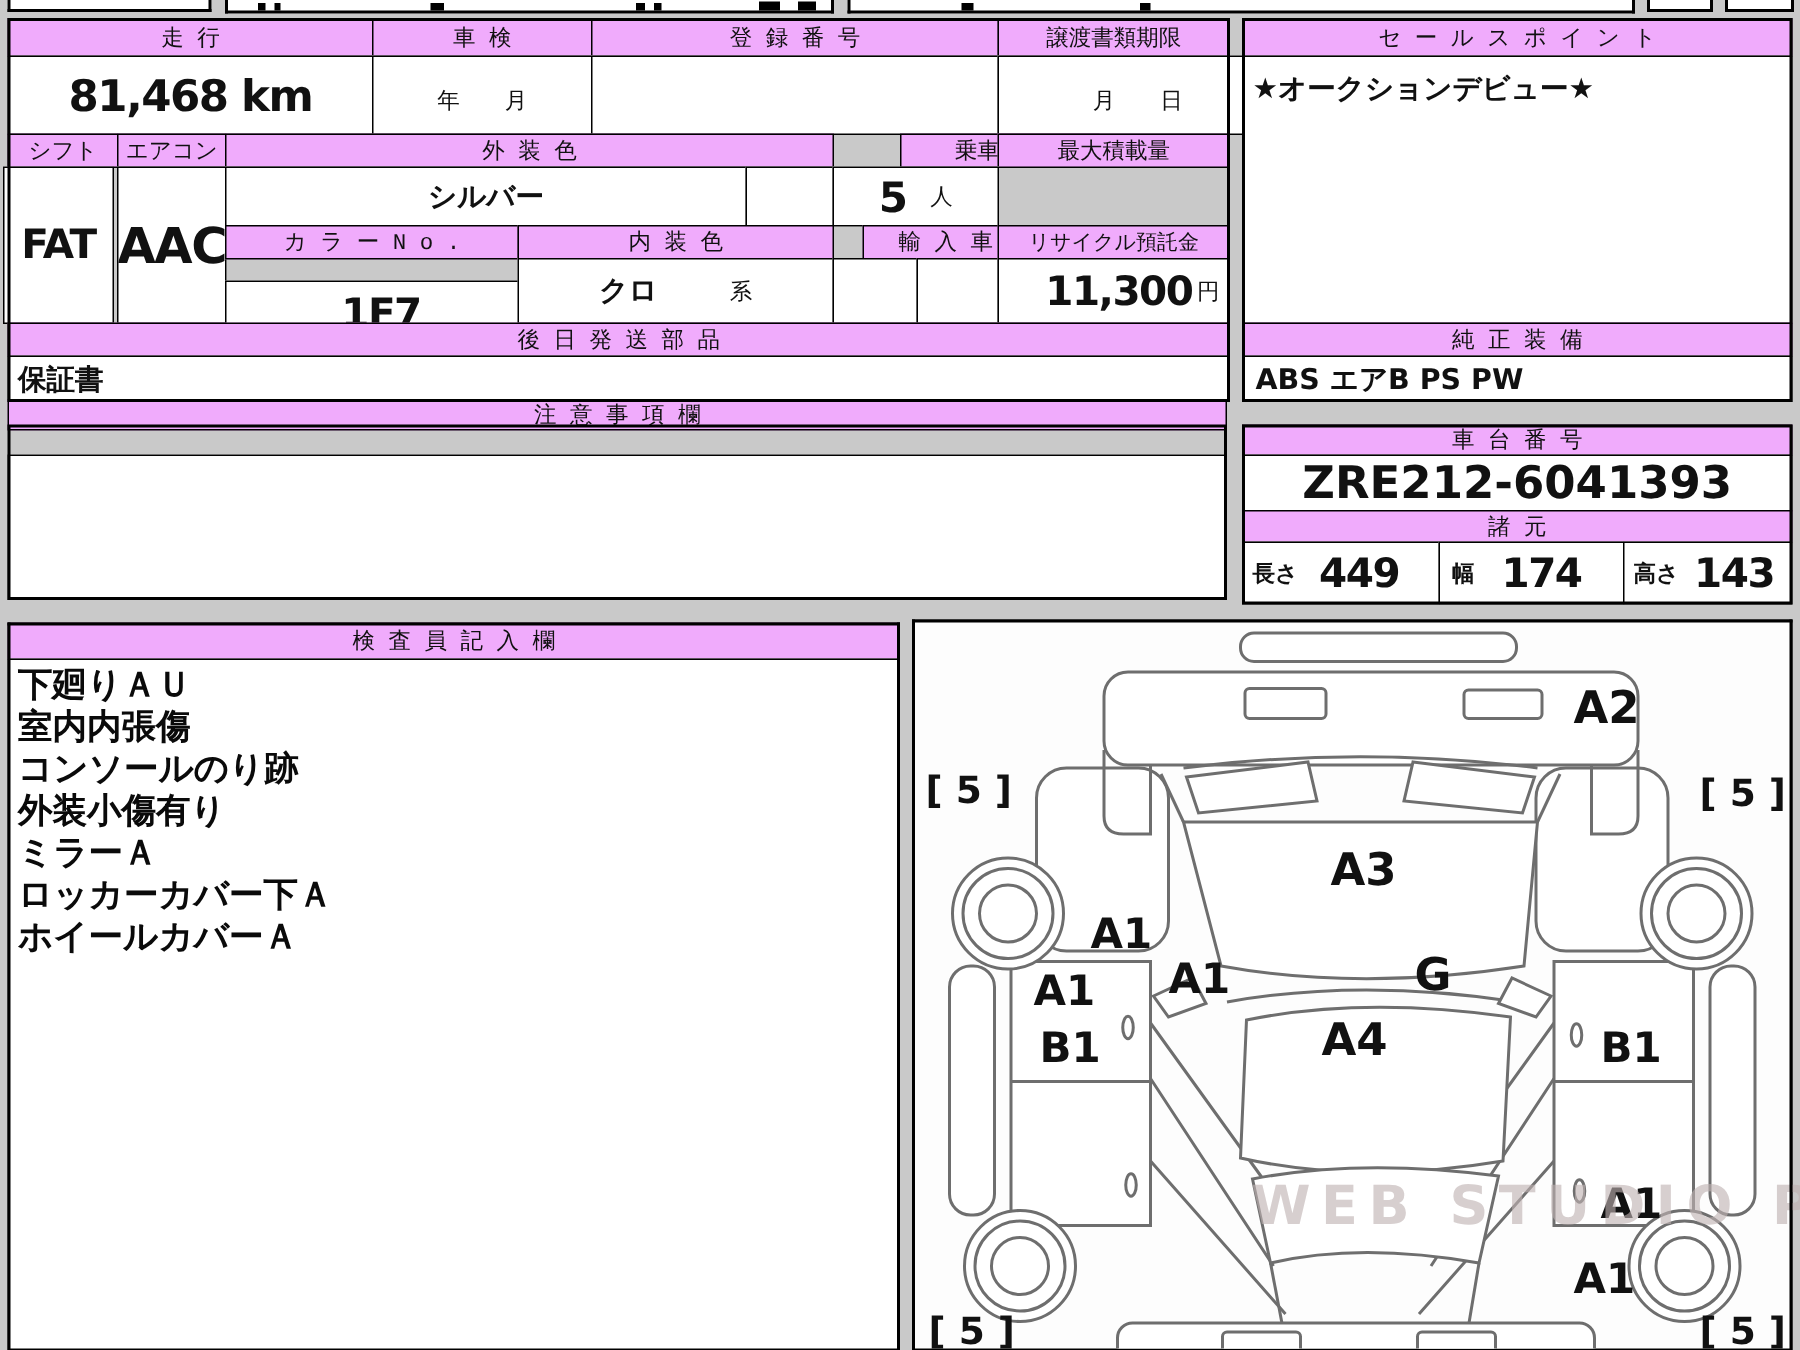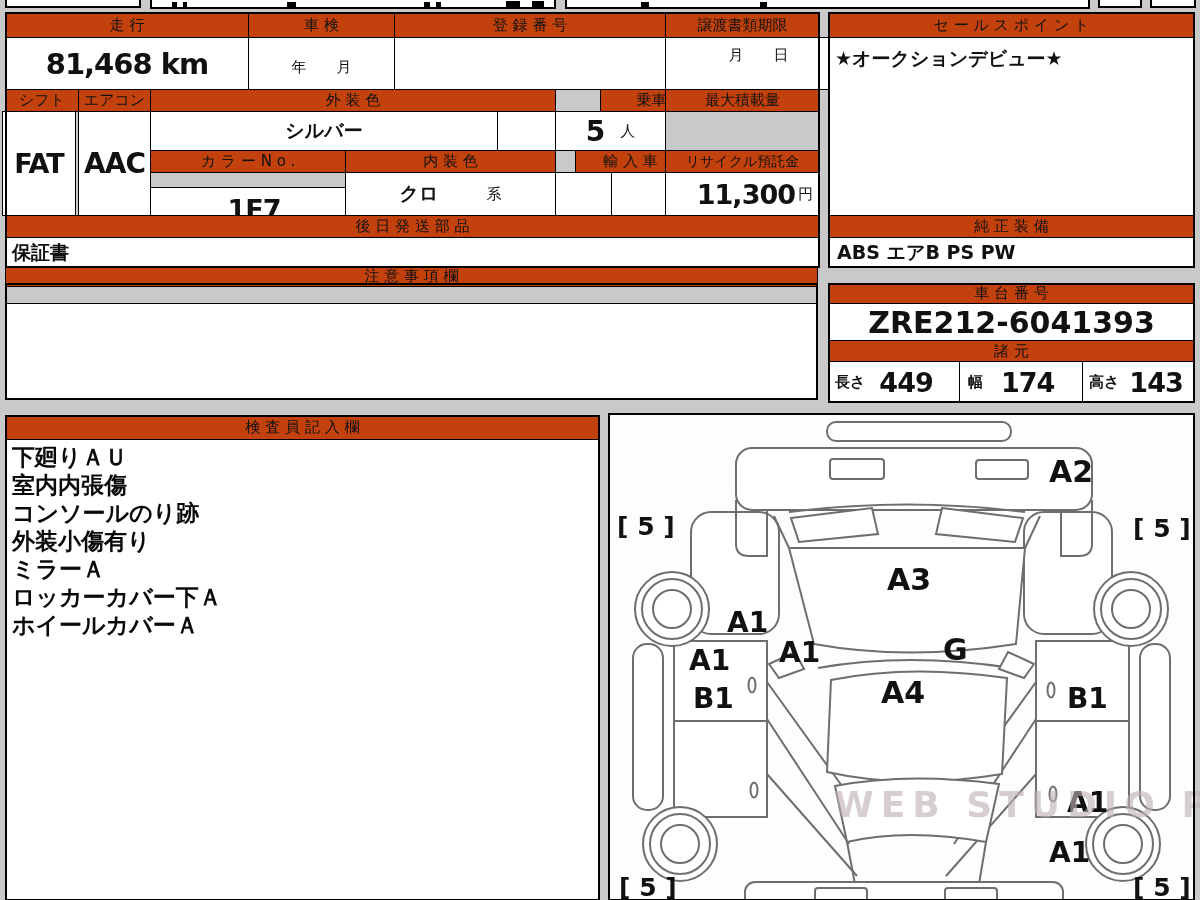--- a/index.html
+++ b/index.html
@@ -1,21 +1,21 @@
 <!DOCTYPE html>
 <html><head>
 <meta charset="utf-8">
 <style>
   html,body{margin:0;padding:0;background:#c9c9c9;font-family:"DejaVu Sans",sans-serif;}
   .sheet{position:relative;width:1200px;height:900px;background:#c9c9c9;overflow:hidden;}
 
   
   .cell{position:absolute;box-sizing:border-box;border:1px solid #000;background:#fff;
         display:flex;align-items:center;justify-content:center;color:#111;overflow:hidden;white-space:nowrap;}
-  .hdr{background:#c2410c;font-size:15px;}
+  .hdr{background:#f0abfc;font-size:15px;font-family:Liberation Mono, monospace;}
   .frame{position:absolute;box-sizing:border-box;border:2px solid #000;background:transparent;pointer-events:none;z-index:5;}
 
   .big{font-weight:bold;font-size:29px;letter-spacing:-1px;}
   .med{font-weight:bold;font-size:19px;}
   .small{font-size:15px;}
   .left{justify-content:flex-start;}
   .right{justify-content:flex-end;}
   .top{align-items:flex-start;}
 
   .unit{font-size:15px;font-weight:normal;letter-spacing:0;}
@@ -57,30 +57,30 @@
   <div class="fragcell" style="left:1150px;top:-4px;width:46px;height:12px;"></div>
 
   <div class="cell hdr" style="left:5px;top:12px;width:244px;height:26px;">走 行</div>
   <div class="cell hdr" style="left:248px;top:12px;width:147px;height:26px;">車 検</div>
   <div class="cell hdr" style="left:394px;top:12px;width:272px;height:26px;">登 録 番 号</div>
   <div class="cell hdr" style="left:665px;top:12px;width:155px;height:26px;">譲渡書類期限</div>
 
   <div class="cell big" style="left:5px;top:37px;width:244px;height:53px;">81,468 km</div>
   <div class="cell small" style="left:248px;top:37px;width:147px;height:53px;align-items:flex-end;padding-bottom:12px;">年　　月</div>
   <div class="cell" style="left:394px;top:37px;width:272px;height:53px;"></div>
-  <div class="cell small" style="left:665px;top:37px;width:187px;height:53px;align-items:flex-end;padding-bottom:24px;">月　　日</div>
+  <div class="cell small" style="left:665px;top:37px;width:187px;height:53px;align-items:flex-end;padding-bottom:12px;">月　　日</div>
 
   <div class="cell hdr" style="left:5px;top:89px;width:74px;height:23px;">シフト</div>
   <div class="cell hdr" style="left:78px;top:89px;width:73px;height:23px;">エアコン</div>
   <div class="cell hdr" style="left:150px;top:89px;width:406px;height:23px;">外 装 色</div>
   <div class="cell hdr" style="left:555px;top:89px;width:133px;height:23px;margin-left:45px;">乗車定員</div>
   <div class="cell hdr" style="left:665px;top:89px;width:155px;height:23px;">最大積載量</div>
 
   <div class="cell big" style="left:2px;top:111px;width:74px;height:105px;font-size:27px;">FAT</div>
-  <div class="cell big" style="left:78px;top:111px;width:73px;height:105px;font-size:28px;">AAC</div>
+  <div class="cell big" style="left:78px;top:111px;width:73px;height:105px;font-size:33px;">AAC</div>
   <div class="cell med" style="left:150px;top:111px;width:348px;height:40px;">シルバー</div>
   <div class="cell" style="left:497px;top:111px;width:59px;height:40px;"></div>
   <div class="cell" style="left:555px;top:111px;width:111px;height:40px;">
     <span class="big" style="font-size:28px;">5</span>
     <span class="unit" style="margin-left:16px;">人</span>
   </div>
 
   <div class="cell hdr" style="left:150px;top:150px;width:196px;height:23px;">カ ラ ー N o .</div>
   <div class="cell hdr" style="left:345px;top:150px;width:211px;height:23px;">内 装 色</div>
   <div class="cell hdr" style="left:555px;top:150px;width:111px;height:23px;margin-left:20px;">輸 入 車</div>

